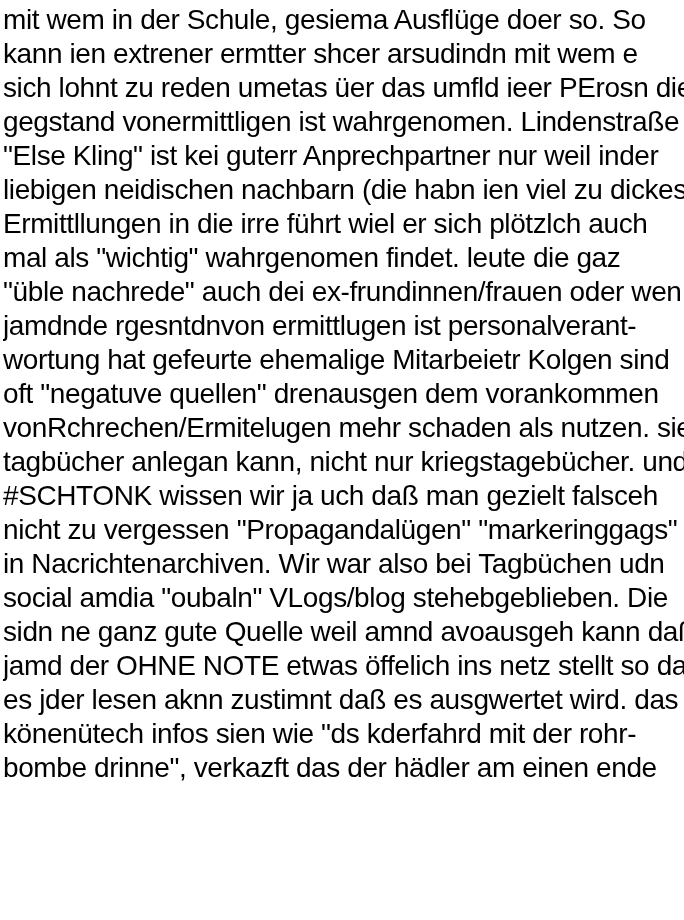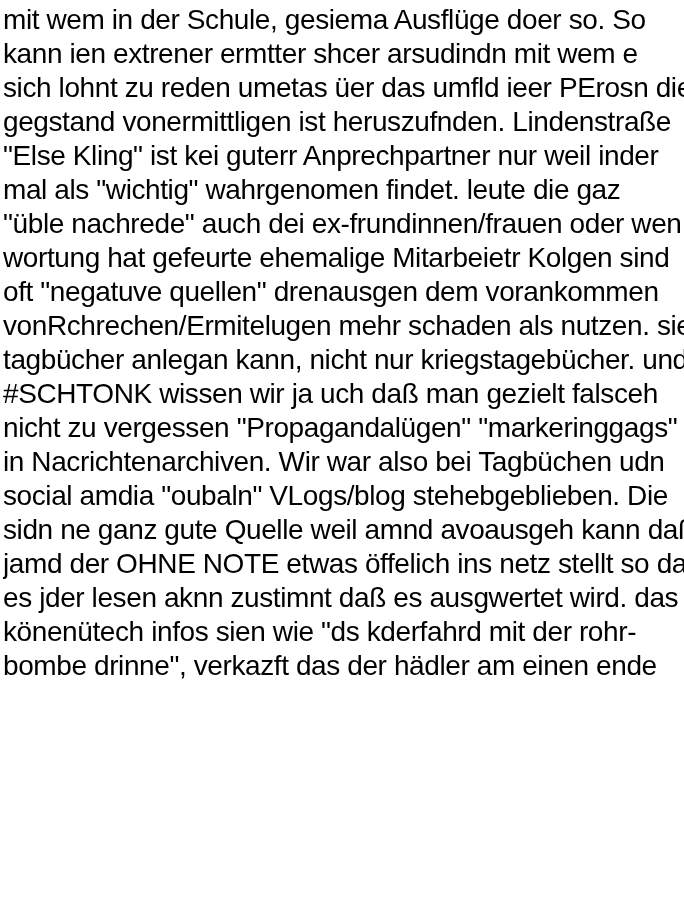--- a/index.html
+++ b/index.html
@@ -26,24 +26,27 @@
     color: #000000;
   }
 </style>
 </head>
 <body>
 
 <div class="page">
   <div class="line">mit wem in der Schule, gesiema Ausflüge doer so. So</div>
   <div class="line">kann ien extrener ermtter shcer arsudindn mit wem e</div>
   <div class="line">sich lohnt zu reden umetas üer das umfld ieer PErosn die</div>
-  <div class="line">gegstand vonermittligen ist heruszufnden. Lindenstraße</div>
+  <div class="line">gegstand vonermittligen ist wahrgenomen. Lindenstraße</div>
   <div class="line">"Else Kling" ist kei guterr Anprechpartner nur weil inder</div>
+  <div class="line">liebigen neidischen nachbarn (die habn ien viel zu dickes</div>
+  <div class="line">Ermittllungen in die irre führt wiel er sich plötzlch auch</div>
   <div class="line">mal als "wichtig" wahrgenomen findet. leute die gaz</div>
   <div class="line">"üble nachrede" auch dei ex-frundinnen/frauen oder wen</div>
+  <div class="line">jamdnde rgesntdnvon ermittlugen ist personalverant-</div>
   <div class="line">wortung hat gefeurte ehemalige Mitarbeietr Kolgen sind</div>
   <div class="line">oft "negatuve quellen" drenausgen dem vorankommen</div>
   <div class="line">vonRchrechen/Ermitelugen mehr schaden als nutzen. siet</div>
   <div class="line">tagbücher anlegan kann, nicht nur kriegstagebücher. und</div>
   <div class="line">#SCHTONK wissen wir ja uch daß man gezielt falsceh</div>
   <div class="line">nicht zu vergessen "Propagandalügen" "markeringgags"</div>
   <div class="line">in Nacrichtenarchiven. Wir war also bei Tagbüchen udn</div>
   <div class="line">social amdia "oubaln" VLogs/blog stehebgeblieben. Die</div>
   <div class="line">sidn ne ganz gute Quelle weil amnd avoausgeh kann daß</div>
   <div class="line">jamd der OHNE NOTE etwas öffelich ins netz stellt so daß</div>

